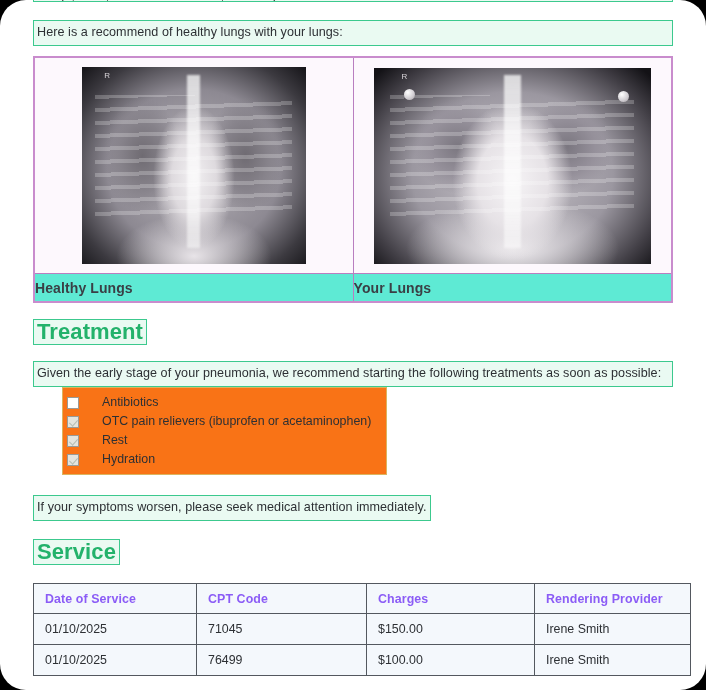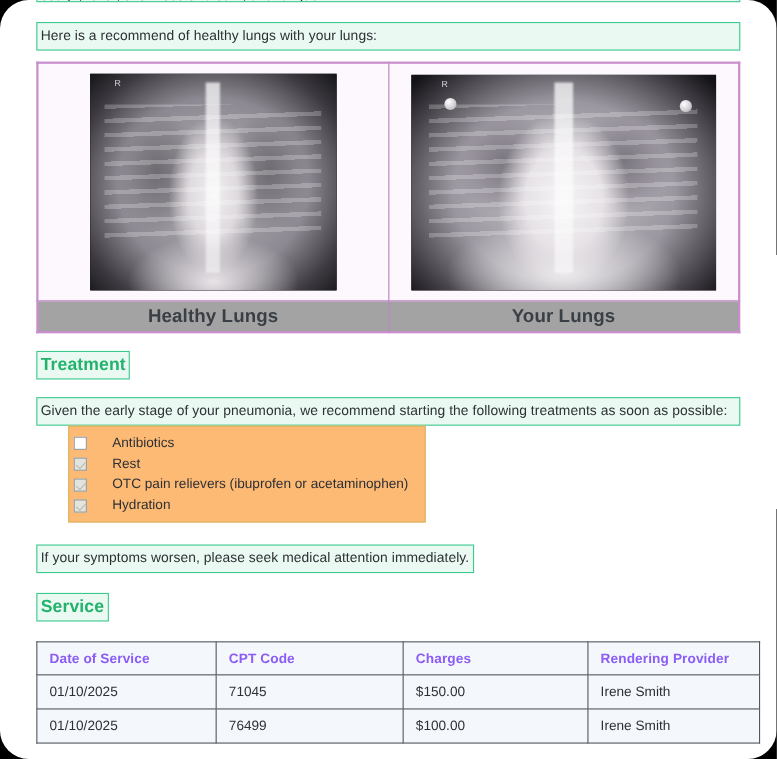--- a/index.html
+++ b/index.html
@@ -56,21 +56,21 @@
     line-height: 19px;
     height: 16px;
     overflow: hidden;
   }
 
   .heading {
     margin: 0 33px;
     display: inline-block;
     padding: 1px 3px 2px 3px;
     color: #23b26b;
-    font-size: 16px;
+    font-size: 22px;
     font-weight: 700;
     line-height: 21px;
     letter-spacing: 0.1px;
   }
   .heading-wrap { display: block; }
 
   .gap-10 { height: 10px; }
   .gap-14 { height: 14px; }
   .gap-16 { height: 16px; }
   .gap-18 { height: 18px; }
@@ -90,25 +90,24 @@
     padding: 0;
     vertical-align: middle;
   }
   .xray-cell {
     height: 215px;
     text-align: center;
     background: #fdf8fd;
   }
   .xray-caption {
     height: 27px;
-    text-align: center;
-    font-size: 17px;
+    font-size: 14px;
     font-weight: 700;
     color: #3a3f45;
-    background: #a3a3a3;
+    background: #5eead4;
     letter-spacing: 0.1px;
   }
 
   .xray-img {
     display: inline-block;
     vertical-align: middle;
     background: #0a0a0a;
     position: relative;
     overflow: hidden;
   }
@@ -171,21 +170,21 @@
     background: radial-gradient(circle at 35% 32%, #ffffff, #cfcbd0 60%, #9b979c 100%);
   }
   .xr-clip.l { left: 11%; top: 11%; }
   .xr-clip.r { right: 8%; top: 12%; }
 
   
   .checklist {
     margin: 0 0 0 62px;
     width: 325px;
     border: 1.6px solid #dcb45f;
-    background: #fdba74;
+    background: #f97316;
     box-sizing: border-box;
     padding: 5px 0 5px 0;
   }
   .check-row {
     display: flex;
     align-items: center;
     height: 19px;
     padding-left: 4px;
   }
   .cbox {
@@ -311,25 +310,25 @@
 
     <div class="para ann">Given the early stage of your pneumonia, we recommend starting the following treatments as soon as possible:</div>
 
     <div class="checklist">
       <div class="check-row">
         <span class="cbox"></span>
         <span class="check-label">Antibiotics</span>
       </div>
       <div class="check-row">
         <span class="cbox checked"></span>
-        <span class="check-label">Rest</span>
+        <span class="check-label">OTC pain relievers (ibuprofen or acetaminophen)</span>
       </div>
       <div class="check-row">
         <span class="cbox checked"></span>
-        <span class="check-label">OTC pain relievers (ibuprofen or acetaminophen)</span>
+        <span class="check-label">Rest</span>
       </div>
       <div class="check-row">
         <span class="cbox checked"></span>
         <span class="check-label">Hydration</span>
       </div>
     </div>
 
     <div class="gap-20"></div>
 
     <div class="para ann" style="display:inline-block; ">If your symptoms worsen, please seek medical attention immediately.</div>

